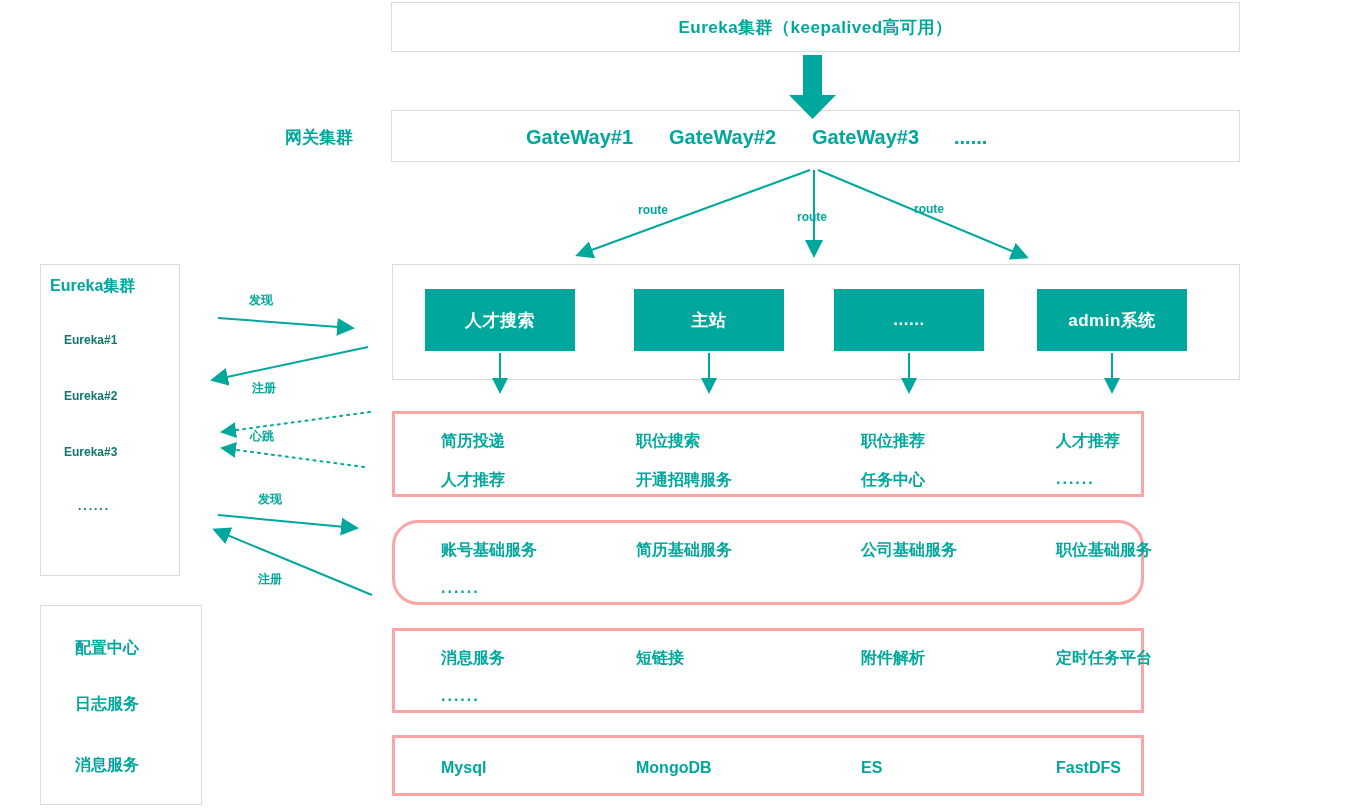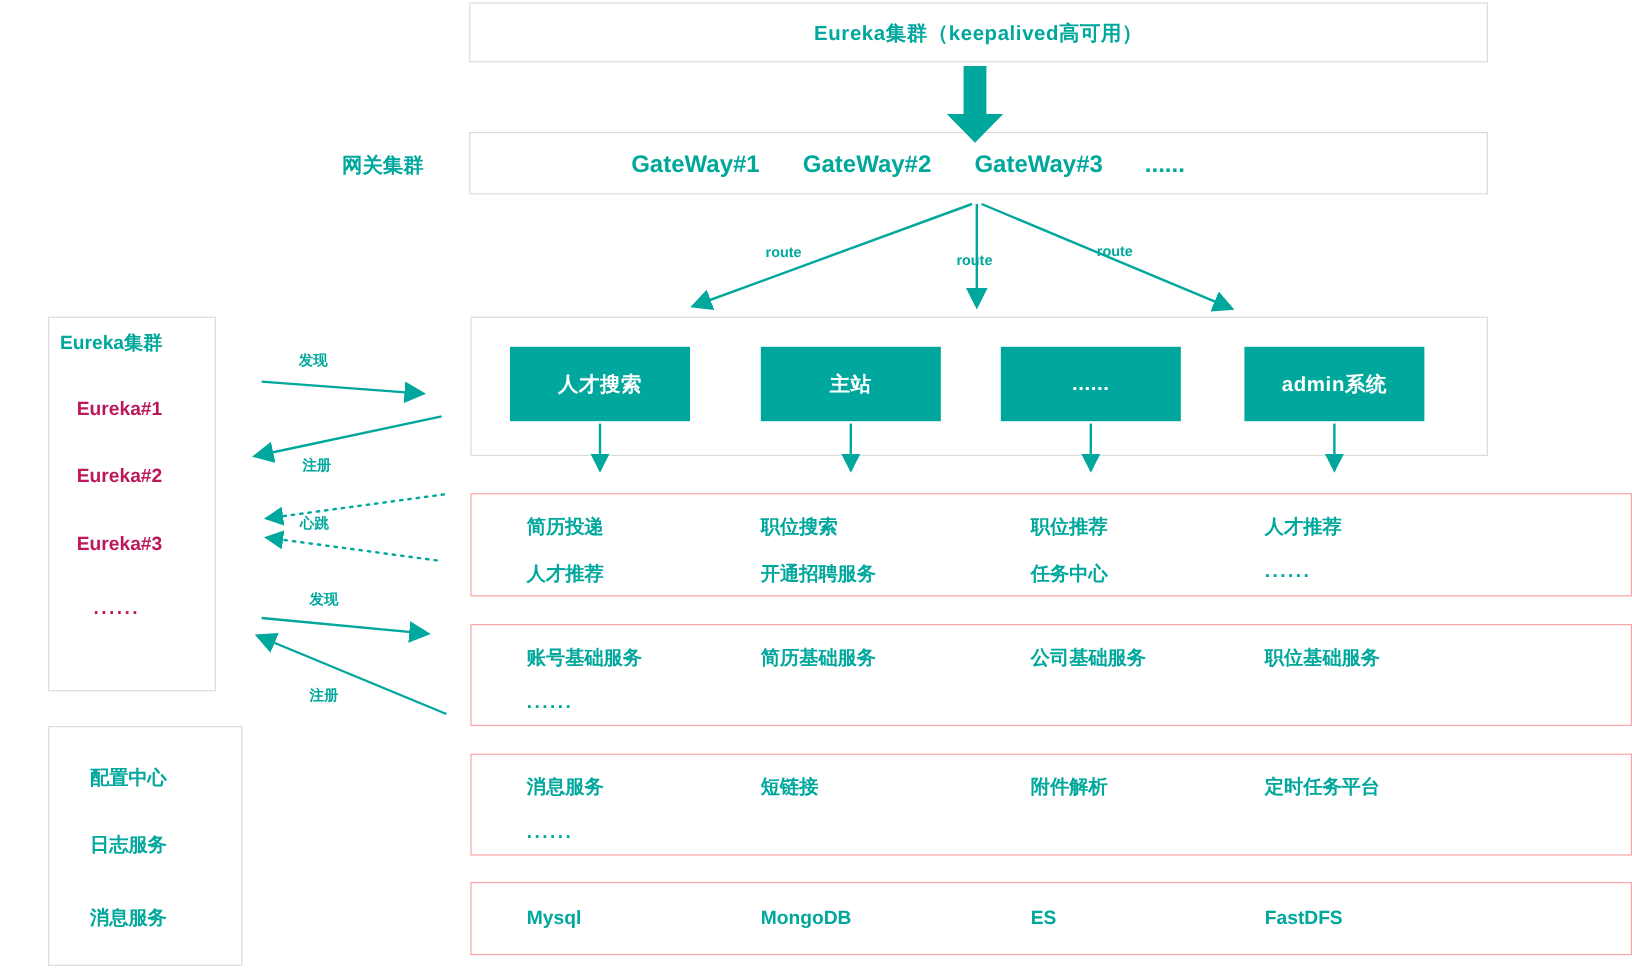--- a/index.html
+++ b/index.html
@@ -42,21 +42,21 @@
   #gw3{left:562px;}
 
   
   #eureka-panel{left:40px;top:264px;width:140px;height:312px;}
   #eureka-title{
     position:absolute;left:9px;top:11px;
     font-size:16px;color:#00a79d;font-weight:bold;white-space:nowrap;
   }
   .eureka-node{
     position:absolute;left:23px;
-    font-size:16px;color:#be185d;font-weight:bold;white-space:nowrap;
+    font-size:12px;color:#0f766e;font-weight:bold;white-space:nowrap;
   }
   #ek0{top:68px;}
   #ek1{top:124px;}
   #ek2{top:180px;}
   #ek3{top:234px;left:37px;letter-spacing:2px;}
 
   
   #infra-panel{left:40px;top:605px;width:162px;height:200px;}
   .infra-item{
     position:absolute;left:34px;
@@ -73,23 +73,23 @@
     background:#00a79d;
     display:flex;align-items:center;justify-content:center;
     color:#ffffff;font-size:17px;font-weight:bold;letter-spacing:.5px;
   }
   #app0{left:425px;width:150px;}
   #app1{left:634px;width:150px;}
   #app2{left:834px;width:150px;}
   #app3{left:1037px;width:150px;}
 
   
-  .svc-row{position:absolute;left:392px;width:968px;border:1px solid #fca5a5;background:#fff;box-sizing:border-box;}
+  .svc-row{position:absolute;left:392px;width:752px;border:3px solid #fca5a5;background:#fff;box-sizing:border-box;}
   #row0{top:411px;height:86px;}
-  #row1{top:520px;height:85px;}
+  #row1{top:520px;height:85px;border-radius:26px;}
   #row2{top:628px;height:85px;}
   #row3{top:735px;height:61px;}
 
   .svc-cell{
     position:absolute;
     font-size:16px;color:#00a79d;font-weight:bold;white-space:nowrap;
   }
   .svc-dots{letter-spacing:2px;}
 
   

